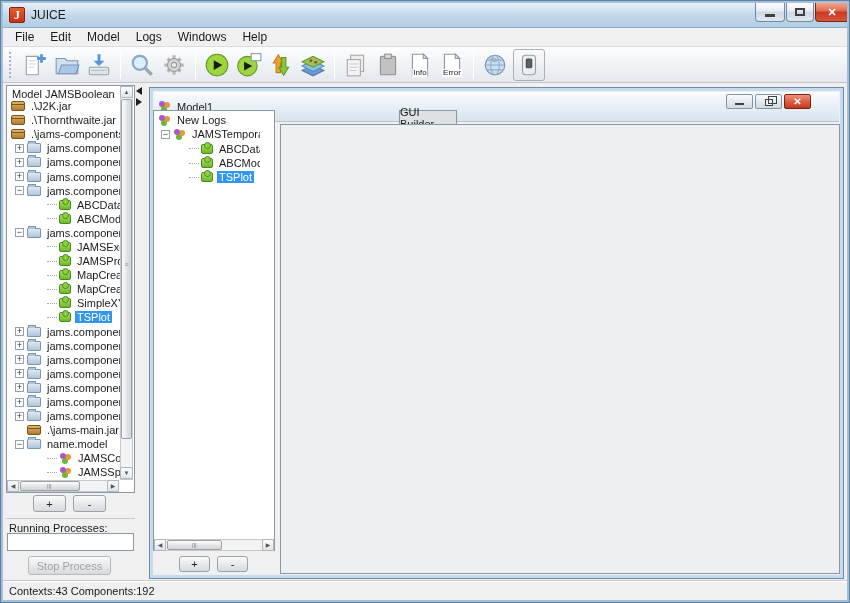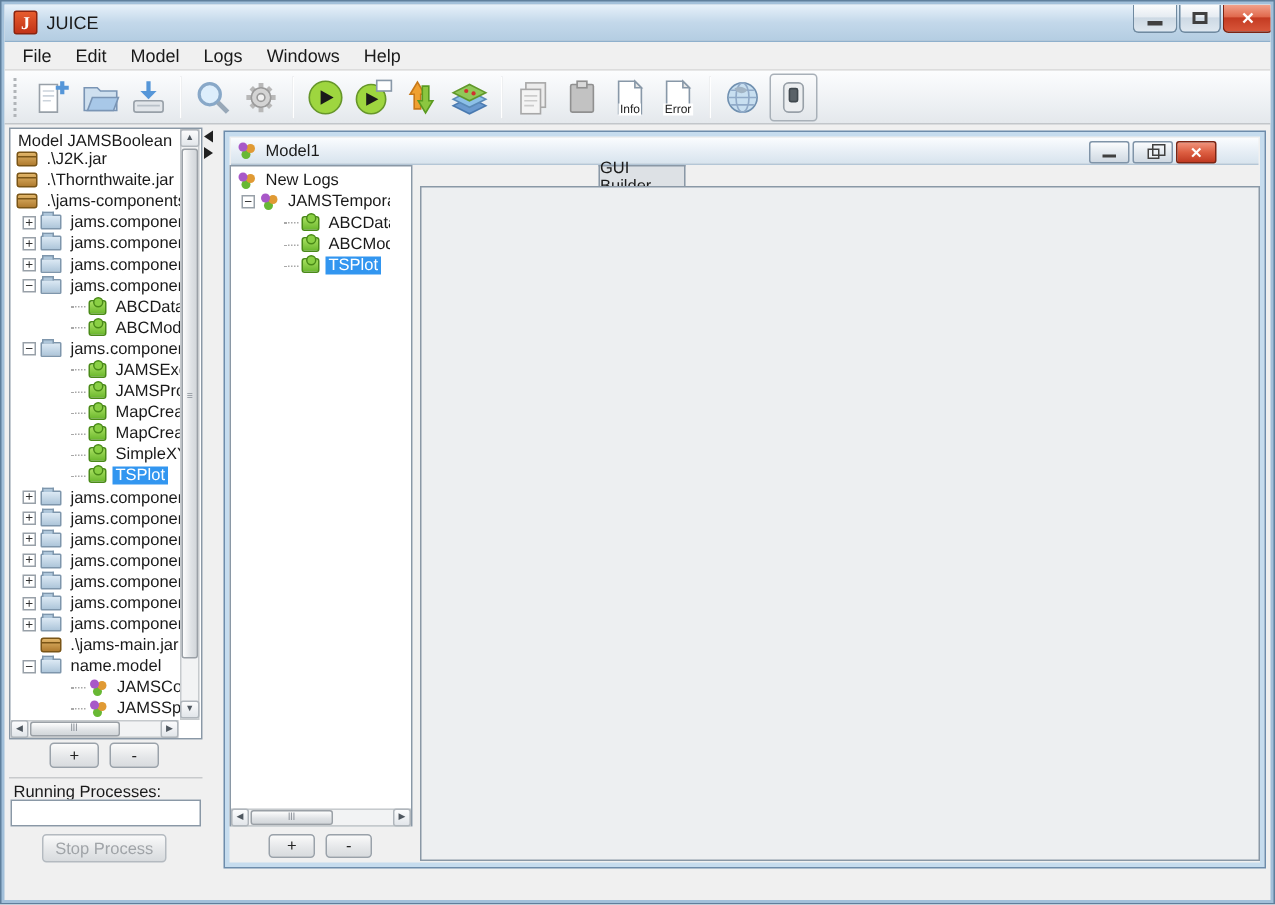--- a/index.html
+++ b/index.html
@@ -79,21 +79,21 @@
   .tri-l { width:0; height:0; border-right:6px solid #202020; border-top:4px solid transparent; border-bottom:4px solid transparent; margin-bottom:3px;}
   .tri-r { width:0; height:0; border-left:6px solid #202020; border-top:4px solid transparent; border-bottom:4px solid transparent; }
 
   
   #statusbar { position:absolute; left:0; top:577px; width:100%; height:20px; background:#f0f0f0; border-top:1px solid #c8c8c8;
     box-shadow:inset 0 1px 0 #fff; display:flex; align-items:center; padding-left:6px; }
 
   
   #frame { position:absolute; left:146px; top:84px; width:695px; height:492px; background:#f0f0f0;
     border:1px solid #6d8cab; box-shadow:inset 0 0 0 3px #c6dcee; }
-  #frame-title { position:absolute; left:4px; top:4px; right:4px; height:18px;
+  #frame-title { position:absolute; left:4px; top:4px; right:4px; height:30px;
     background:linear-gradient(#fafcfe,#e8eff6 50%,#d8e4ee); border-bottom:1px solid #b4c6d6; display:flex; align-items:center; }
   #frame-title .ic { margin-left:4px; margin-right:6px; }
   .fbtn { position:absolute; top:2px; width:27px; height:15px; border:1px solid #8094a8; border-radius:2px;
     background:linear-gradient(#fbfcfd,#e4eaf0 50%,#d0d9e2); display:flex; align-items:center; justify-content:center; }
   #fbtn-min { right:86px; } #fbtn-restore { right:57px; }
   #fbtn-close { right:28px; background:linear-gradient(#f0937c,#dd5f42 50%,#c03a22); border-color:#7c2413; color:#fff; font-size:10px; font-weight:bold; }
   .glyph-fmin { width:9px; height:2px; background:#404040; margin-top:5px; }
   .glyph-restore { position:relative; width:8px; height:7px; border:1px solid #404040; background:#eef2f6; margin-top:2px; }
   .glyph-restore::before { content:""; position:absolute; left:2px; top:-4px; width:7px; height:6px; border:1px solid #404040; }
 
@@ -638,13 +638,16 @@
   <div class="sb-btn" style="left:279px;top:556px;width:13px;height:13px;">
       <span>◀</span>
     </div>
   <div class="sb-thumb h" style="left:293px;top:557px;width:492px;height:11px;">
       <span class="grip-h" style="left:240px;">lll</span>
     </div>
   <div class="sb-btn" style="left:807px;top:556px;width:13px;height:13px;">
       <span>▶</span>
     </div>
 
+  <div id="statusbar">
+    <span>Contexts:43 Components:192</span>
+  </div>
 </div>
 
 </body></html>

